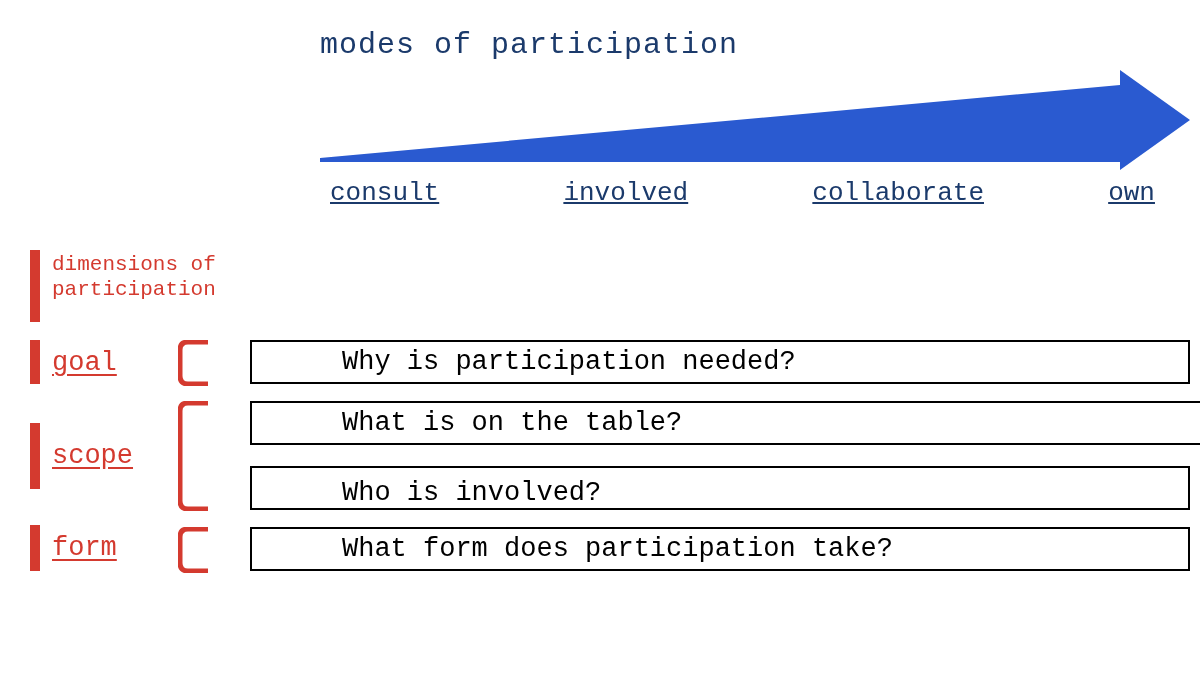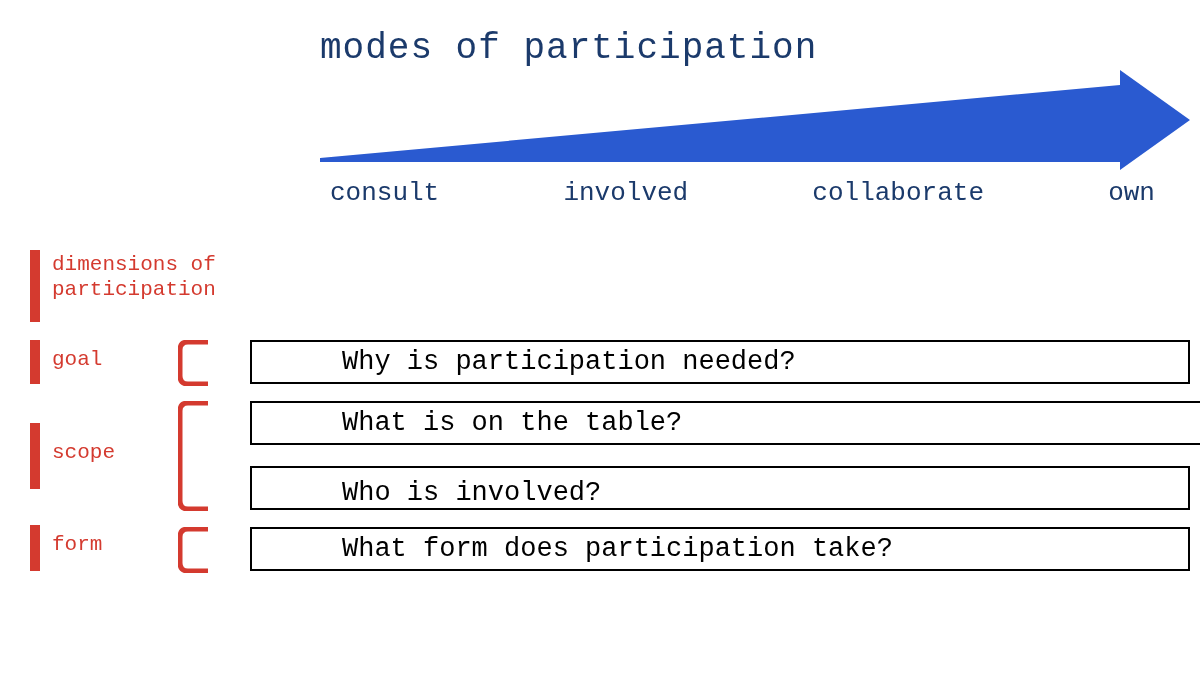--- a/index.html
+++ b/index.html
@@ -23,21 +23,21 @@
     width: 1200px;
     height: 676px;
   }
 
   
   .modes-title {
     position: absolute;
     top: 28px;
     left: 320px;
     width: 840px;
-    font-size: 36px;
+    font-size: 30px;
     color: var(--navy);
     letter-spacing: 1px;
   }
   .arrow-wrap {
     position: absolute;
     top: 70px;
     left: 320px;
     width: 870px;
     height: 100px;
   }
@@ -48,21 +48,21 @@
     top: 178px;
     left: 320px;
     width: 845px;
     display: flex;
     justify-content: space-between;
     font-size: 26px;
     color: var(--navy);
     padding: 0 10px 0 10px;
     box-sizing: border-box;
   }
-  .modes-labels span { display: inline-block; }
+  .modes-labels span { display: inline-block; text-decoration: underline; }
 
   
   .dim-block {
     position: absolute;
     left: 30px;
   }
   .red-bar {
     position: absolute;
     left: 0;
     width: 10px;
@@ -72,22 +72,23 @@
     position: absolute;
     left: 22px;
     top: 0;
     font-size: 21px;
     line-height: 1.2;
     color: var(--red);
   }
   .dim-label {
     position: absolute;
     left: 22px;
-    font-size: 21px;
+    font-size: 27px;
     color: var(--red);
+    text-decoration: underline;
     text-underline-offset: 4px;
   }
 
   
   .bracket {
     position: absolute;
     box-sizing: border-box;
   }
   .bracket svg { display: block; }
 

